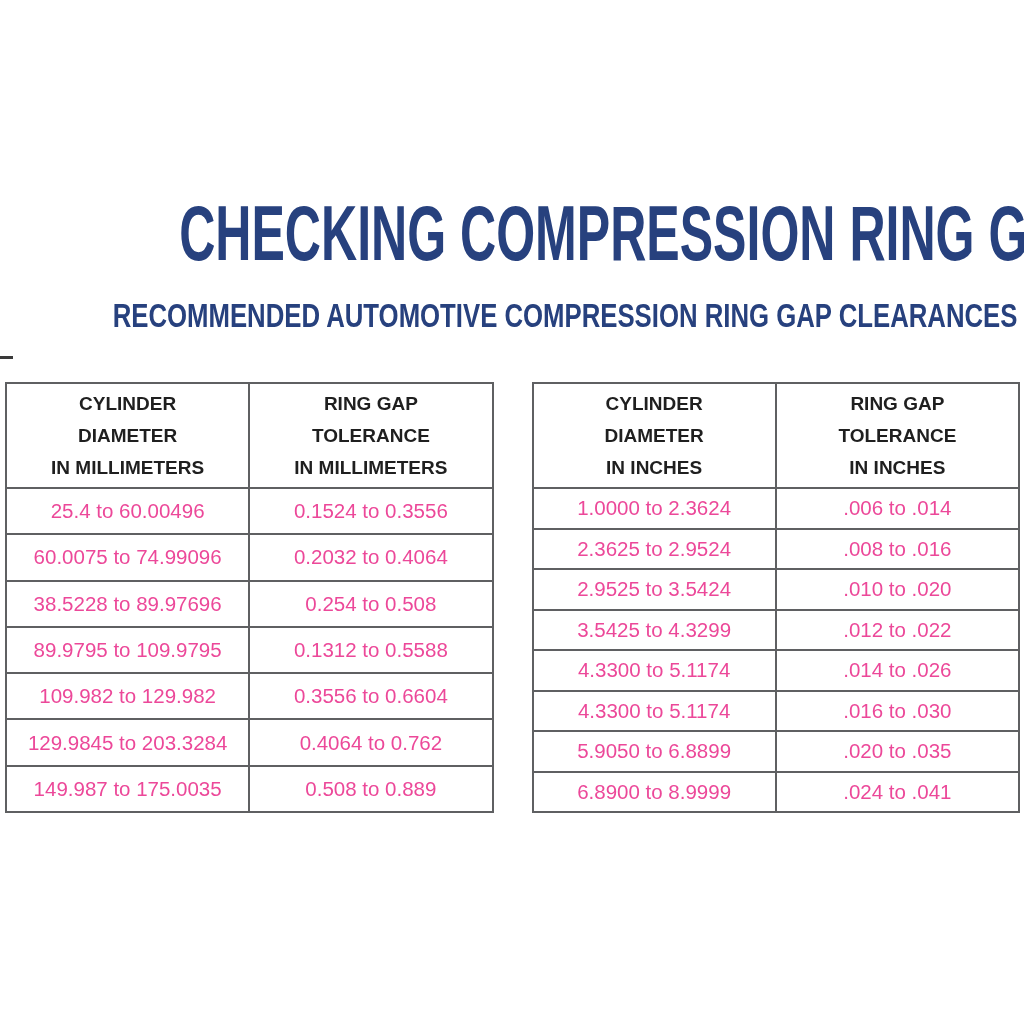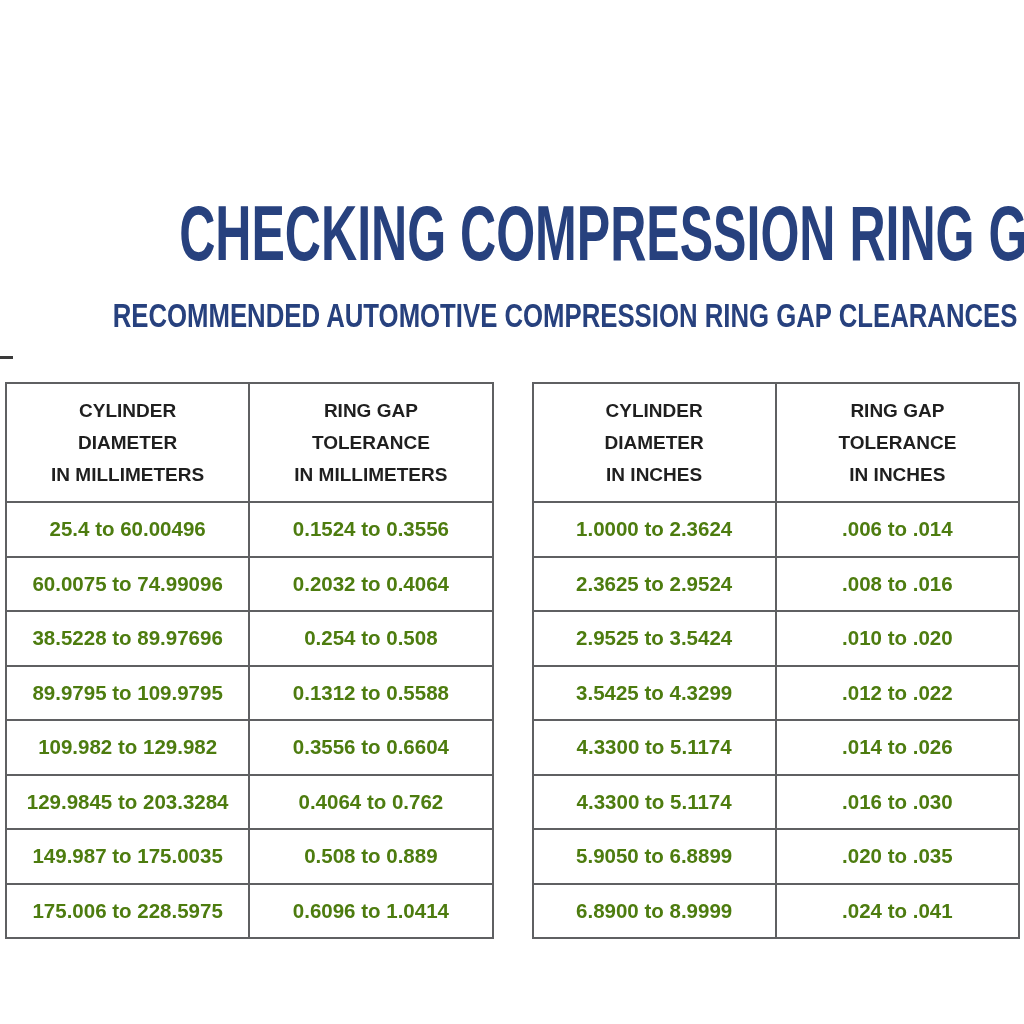--- a/index.html
+++ b/index.html
@@ -62,34 +62,34 @@
   table {
     flex: 1 1 0;
     border-collapse: collapse;
     table-layout: fixed;
   }
   th, td {
     border: 2px solid #5f6062;
     width: 50%;
     text-align: center;
     vertical-align: middle;
-    padding: 8px;
+    padding: 1px;
   }
   th {
     height: 101px;
     font-size: 19px;
     line-height: 32px;
     font-weight: bold;
     color: #1f1f1f;
   }
   td {
     height: 36.5px;
     font-size: 20.5px;
-    color: #4d7c0f;
-    font-weight: bold;
+    color: #ec4899;
+    font-weight: normal;
   }
 </style>
 </head>
 <body>
 
 <div class="page">
   <div class="edge-mark"></div>
   <h1 class="title">CHECKING COMPRESSION RING GAPS</h1>
   <h2 class="subtitle">RECOMMENDED AUTOMOTIVE COMPRESSION RING GAP CLEARANCES</h2>
   <div class="tables">
@@ -121,24 +121,20 @@
             <td>109.982 to 129.982</td>
             <td>0.3556 to 0.6604</td>
           </tr>
           <tr>
             <td>129.9845 to 203.3284</td>
             <td>0.4064 to 0.762</td>
           </tr>
           <tr>
             <td>149.987 to 175.0035</td>
             <td>0.508 to 0.889</td>
-          </tr>
-          <tr>
-            <td>175.006 to 228.5975</td>
-            <td>0.6096 to 1.0414</td>
           </tr>
         </tbody>
       </table>
     <table>
         <thead>
           <tr>
             <th>CYLINDER<br>DIAMETER<br>IN INCHES</th>
             <th>RING GAP<br>TOLERANCE<br>IN INCHES</th>
           </tr>
         </thead>

